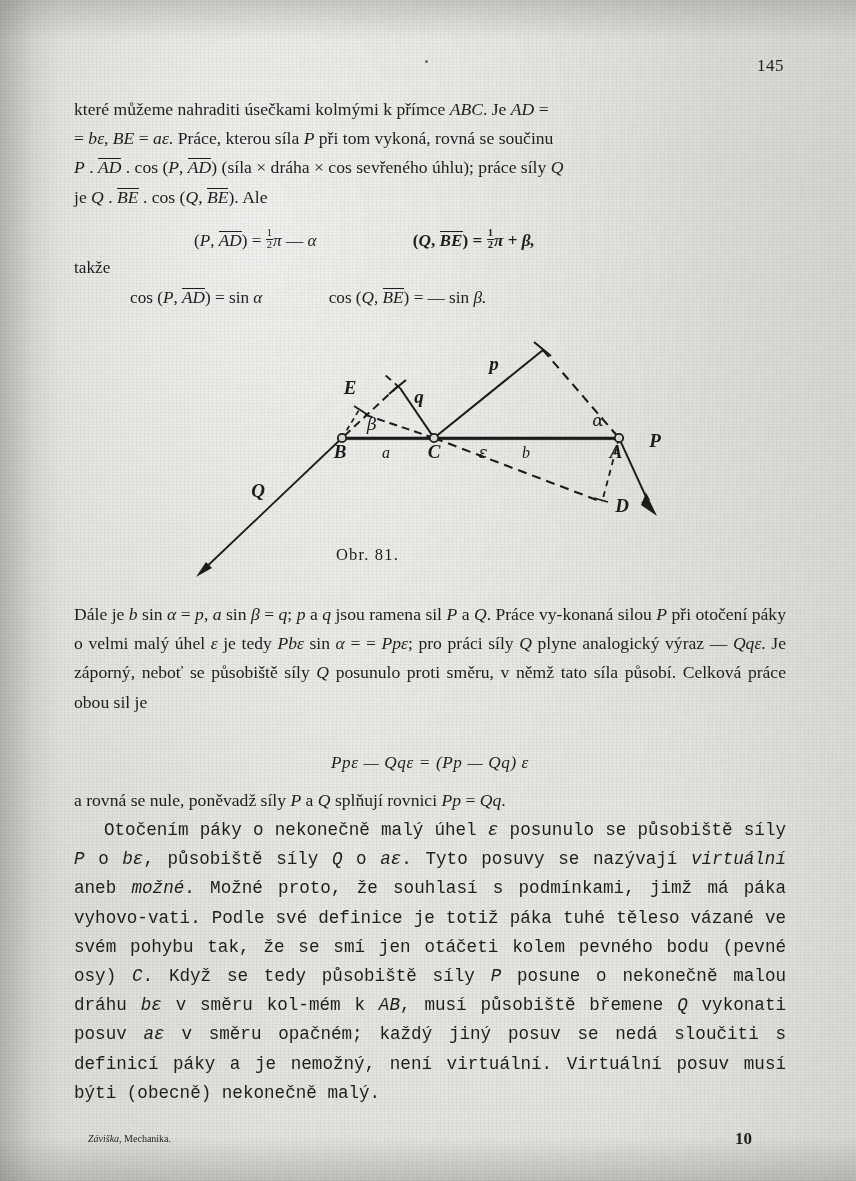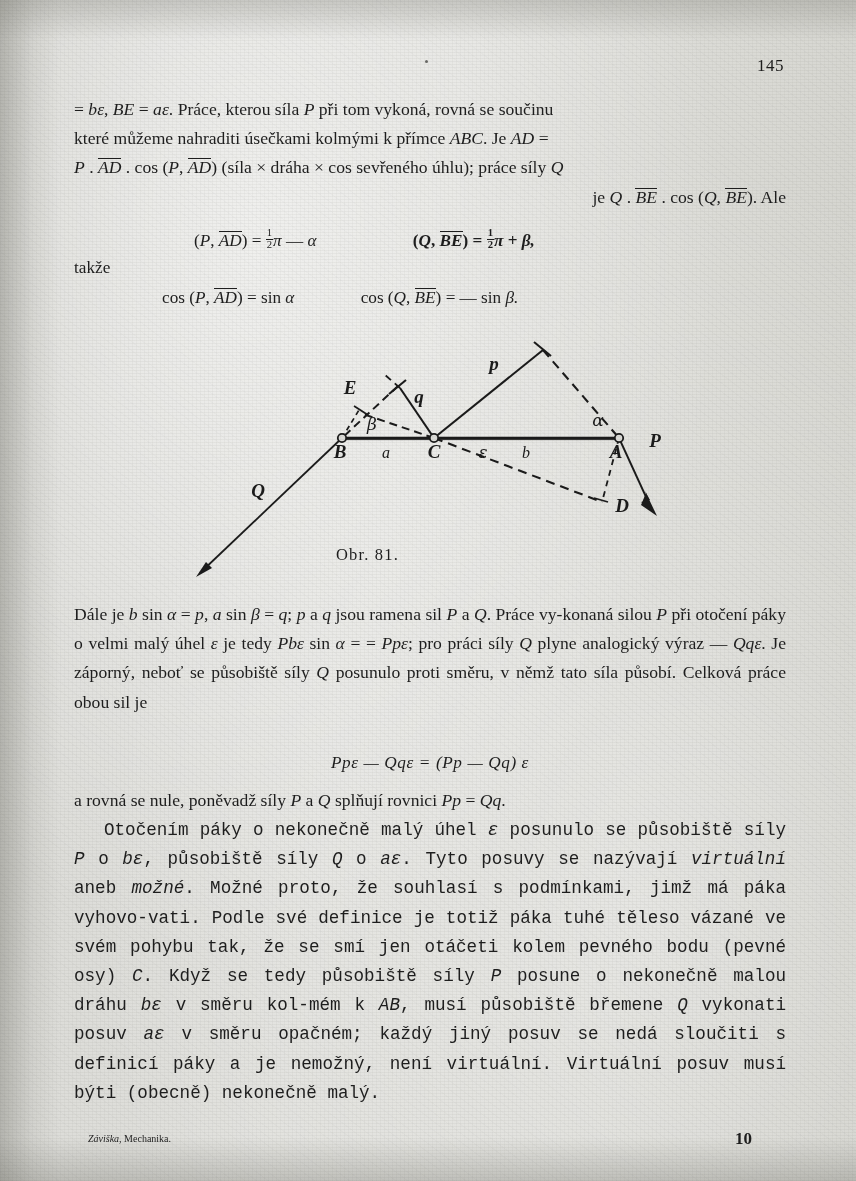--- a/index.html
+++ b/index.html
@@ -171,49 +171,49 @@
 <div id="page">
 
   <div id="edge-top"></div>
   <div id="edge-left"></div>
   <div id="edge-bottom"></div>
 
   <div class="header-dot"></div>
   <div class="folio">145</div>
 
   <div class="body-text" style="top:95px;">
+    <p style="text-align:justify;">
+      <span>které můžeme nahraditi úsečkami kolmými k přímce </span><span class="mi">ABC</span><span>. Je </span><span class="mi">AD</span><span> =</span>
+    </p>
     <p>
       <span>= </span><span class="mi">bε</span><span>, </span><span class="mi">BE</span><span> = </span><span class="mi">aε</span><span>. Práce, kterou síla </span><span class="mi">P</span><span> při tom vykoná, rovná se součinu</span>
     </p>
-    <p style="text-align:justify;">
-      <span>které můžeme nahraditi úsečkami kolmými k přímce </span><span class="mi">ABC</span><span>. Je </span><span class="mi">AD</span><span> =</span>
-    </p>
     <p>
       <span class="mi">P</span><span> . </span><span class="mi ovl">AD</span><span> . cos (</span><span class="mi">P</span><span>, </span><span class="mi ovl">AD</span><span>) (síla × dráha × cos sevřeného úhlu); práce síly </span><span class="mi">Q</span>
     </p>
-    <p style="text-align:right;">
+    <p style="text-align:left;">
       <span>je </span><span class="mi">Q</span><span> . </span><span class="mi ovl">BE</span><span> . cos (</span><span class="mi">Q</span><span>, </span><span class="mi ovl">BE</span><span>). Ale</span>
     </p>
   </div>
 
   <div class="eqn" style="top:228px;">
     <span style="display:inline-block; margin-left:120px;">
       <span>(</span><span class="mi">P</span><span>, </span><span class="mi ovl">AD</span><span>) = </span><span class="frac"><span class="num">1</span><span class="den">2</span></span><span class="mi">π</span><span> — </span><span class="mi">α</span>
     </span>
     <span style="display:inline-block; margin-left:92px;font-weight:bold;">
       <span>(</span><span class="mi">Q</span><span>, </span><span class="mi ovl">BE</span><span>) = </span><span class="frac"><span class="num">1</span><span class="den">2</span></span><span class="mi">π</span><span> + </span><span class="mi">β,</span>
     </span>
   </div>
 
   <div class="eqn" style="top:258px;">
     <span>takže</span>
   </div>
 
   <div class="eqn" style="top:288px;">
-    <span style="display:inline-block; margin-left:88px;">
+    <span style="display:inline-block; margin-left:56px;">
       <span>cos (</span><span class="mi">P</span><span>, </span><span class="mi ovl">AD</span><span>) = sin </span><span class="mi">α</span>
     </span>
     <span style="display:inline-block; margin-left:62px;">
       <span>cos (</span><span class="mi">Q</span><span>, </span><span class="mi ovl">BE</span><span>) = — sin </span><span class="mi">β.</span>
     </span>
   </div>
 
   <div id="figure-wrap">
     <svg width="856" height="270" viewBox="0 0 856 270">
 

